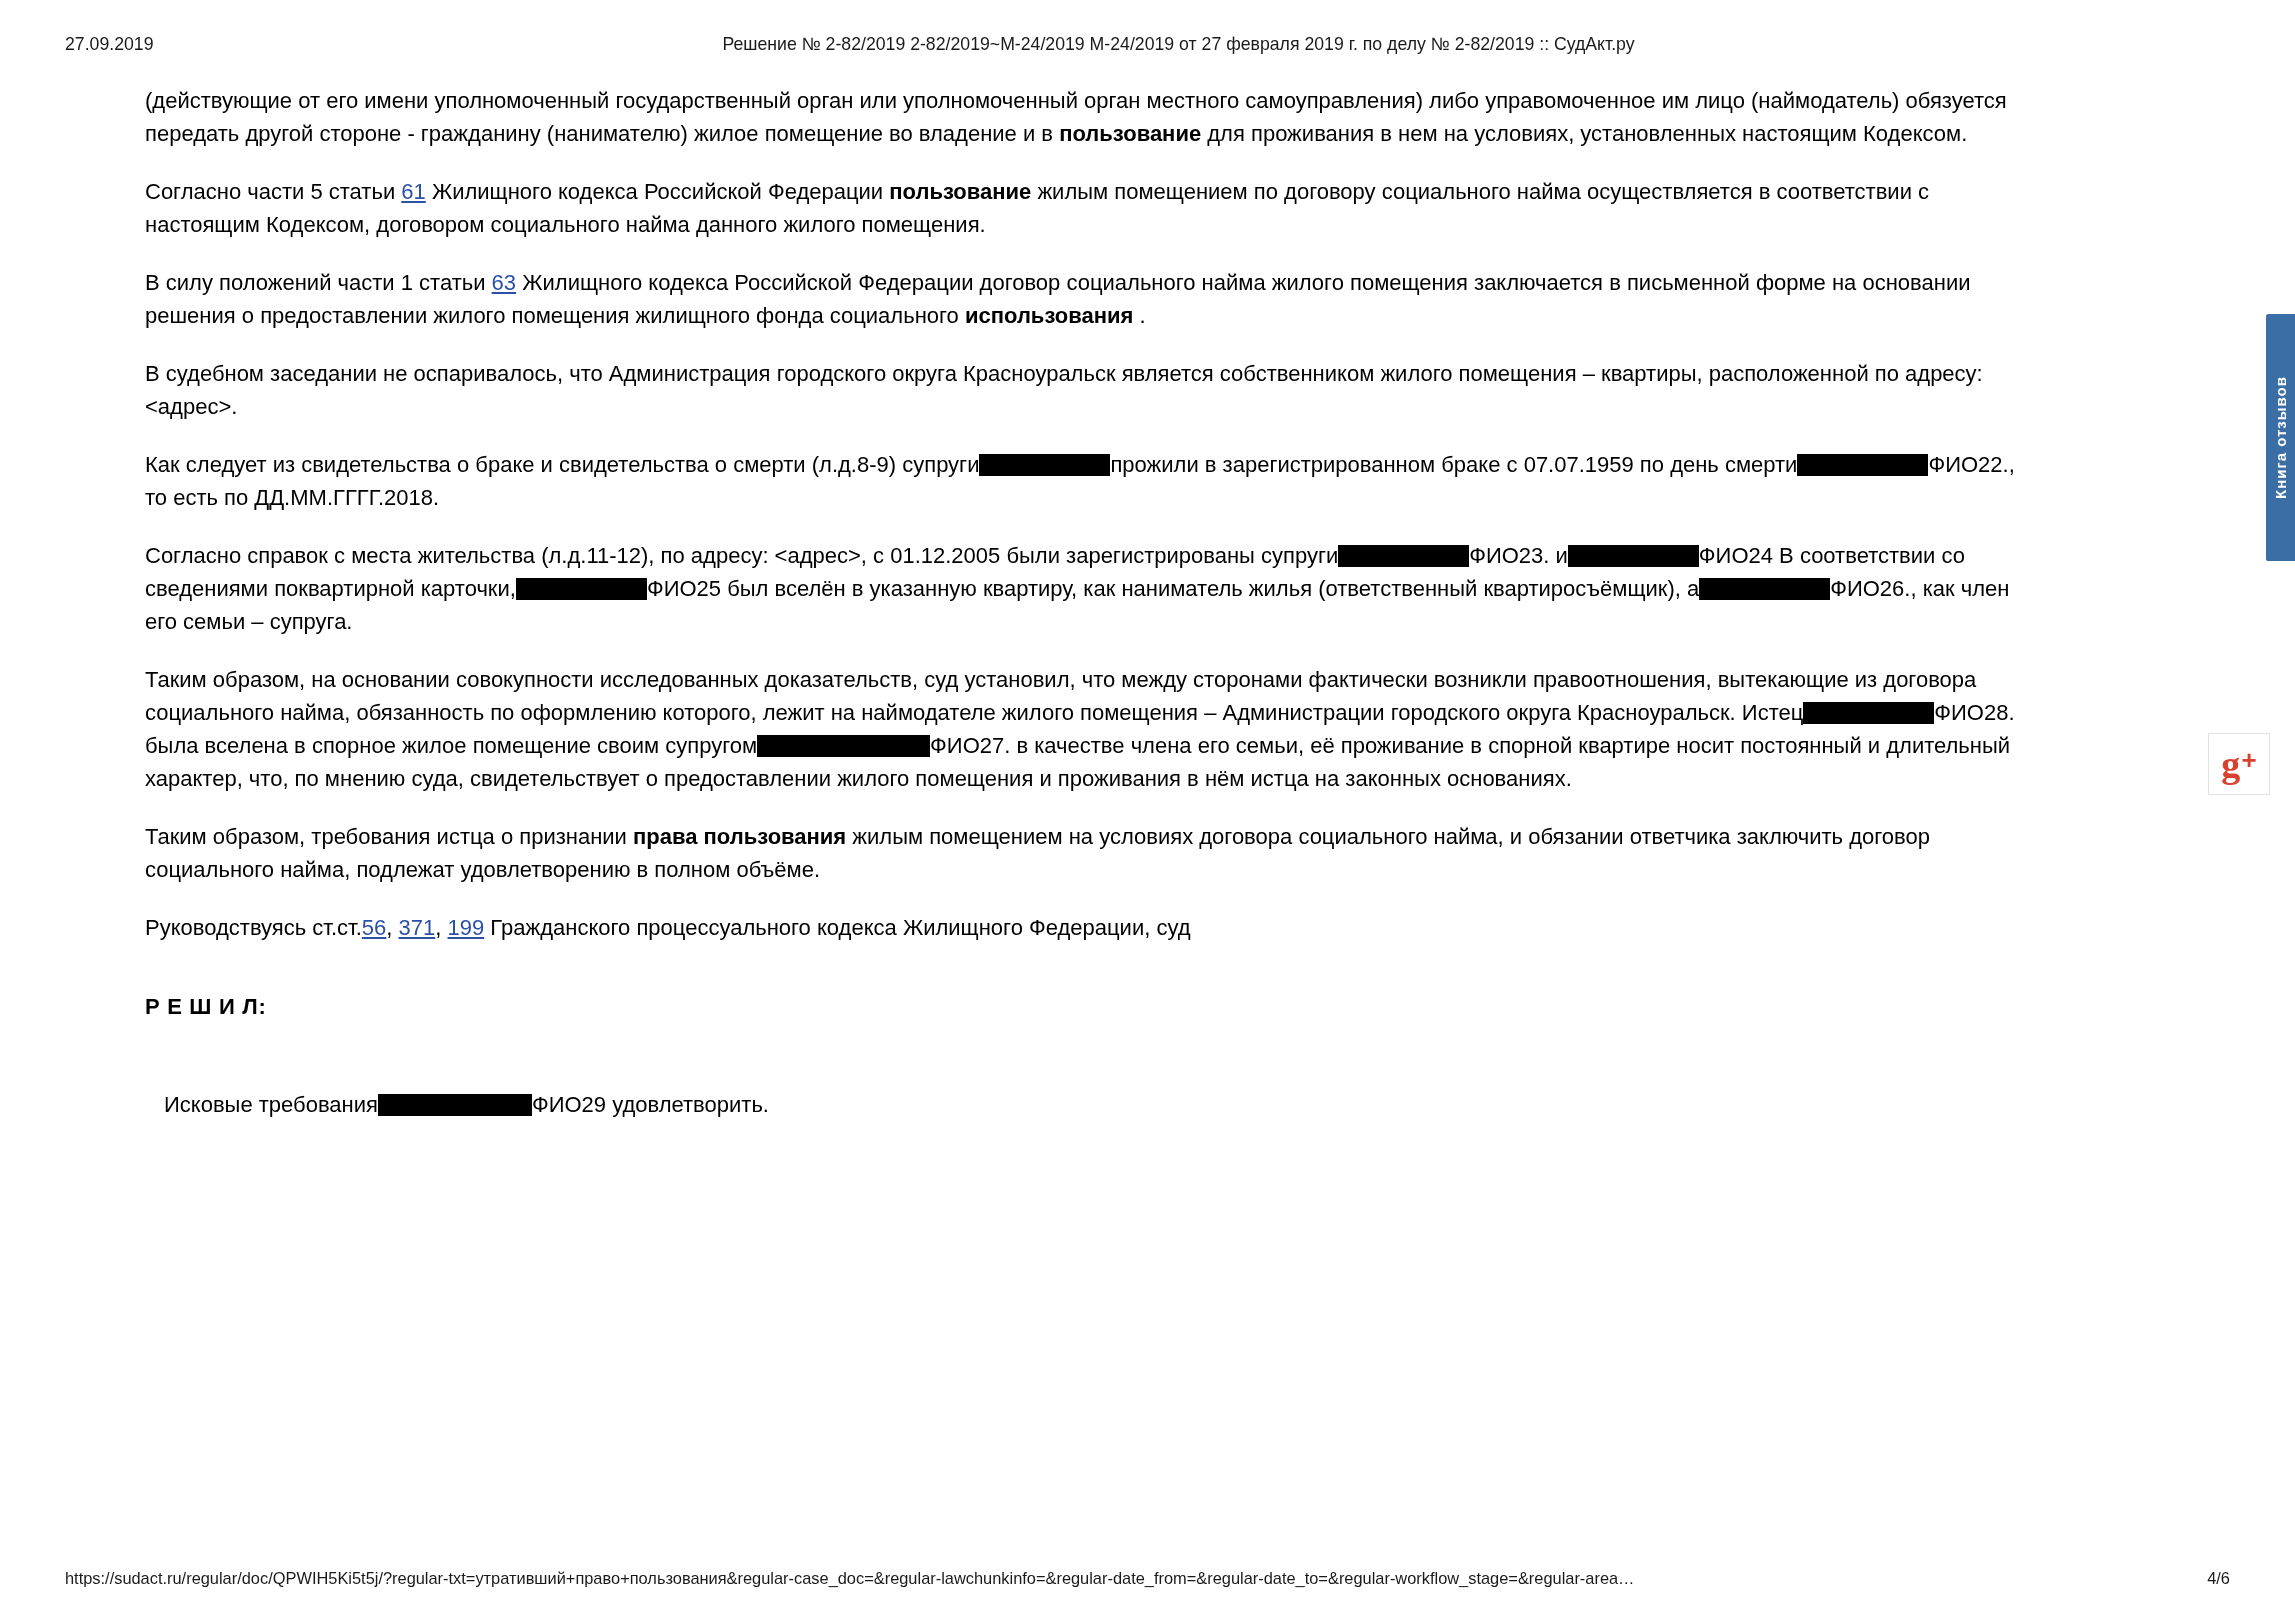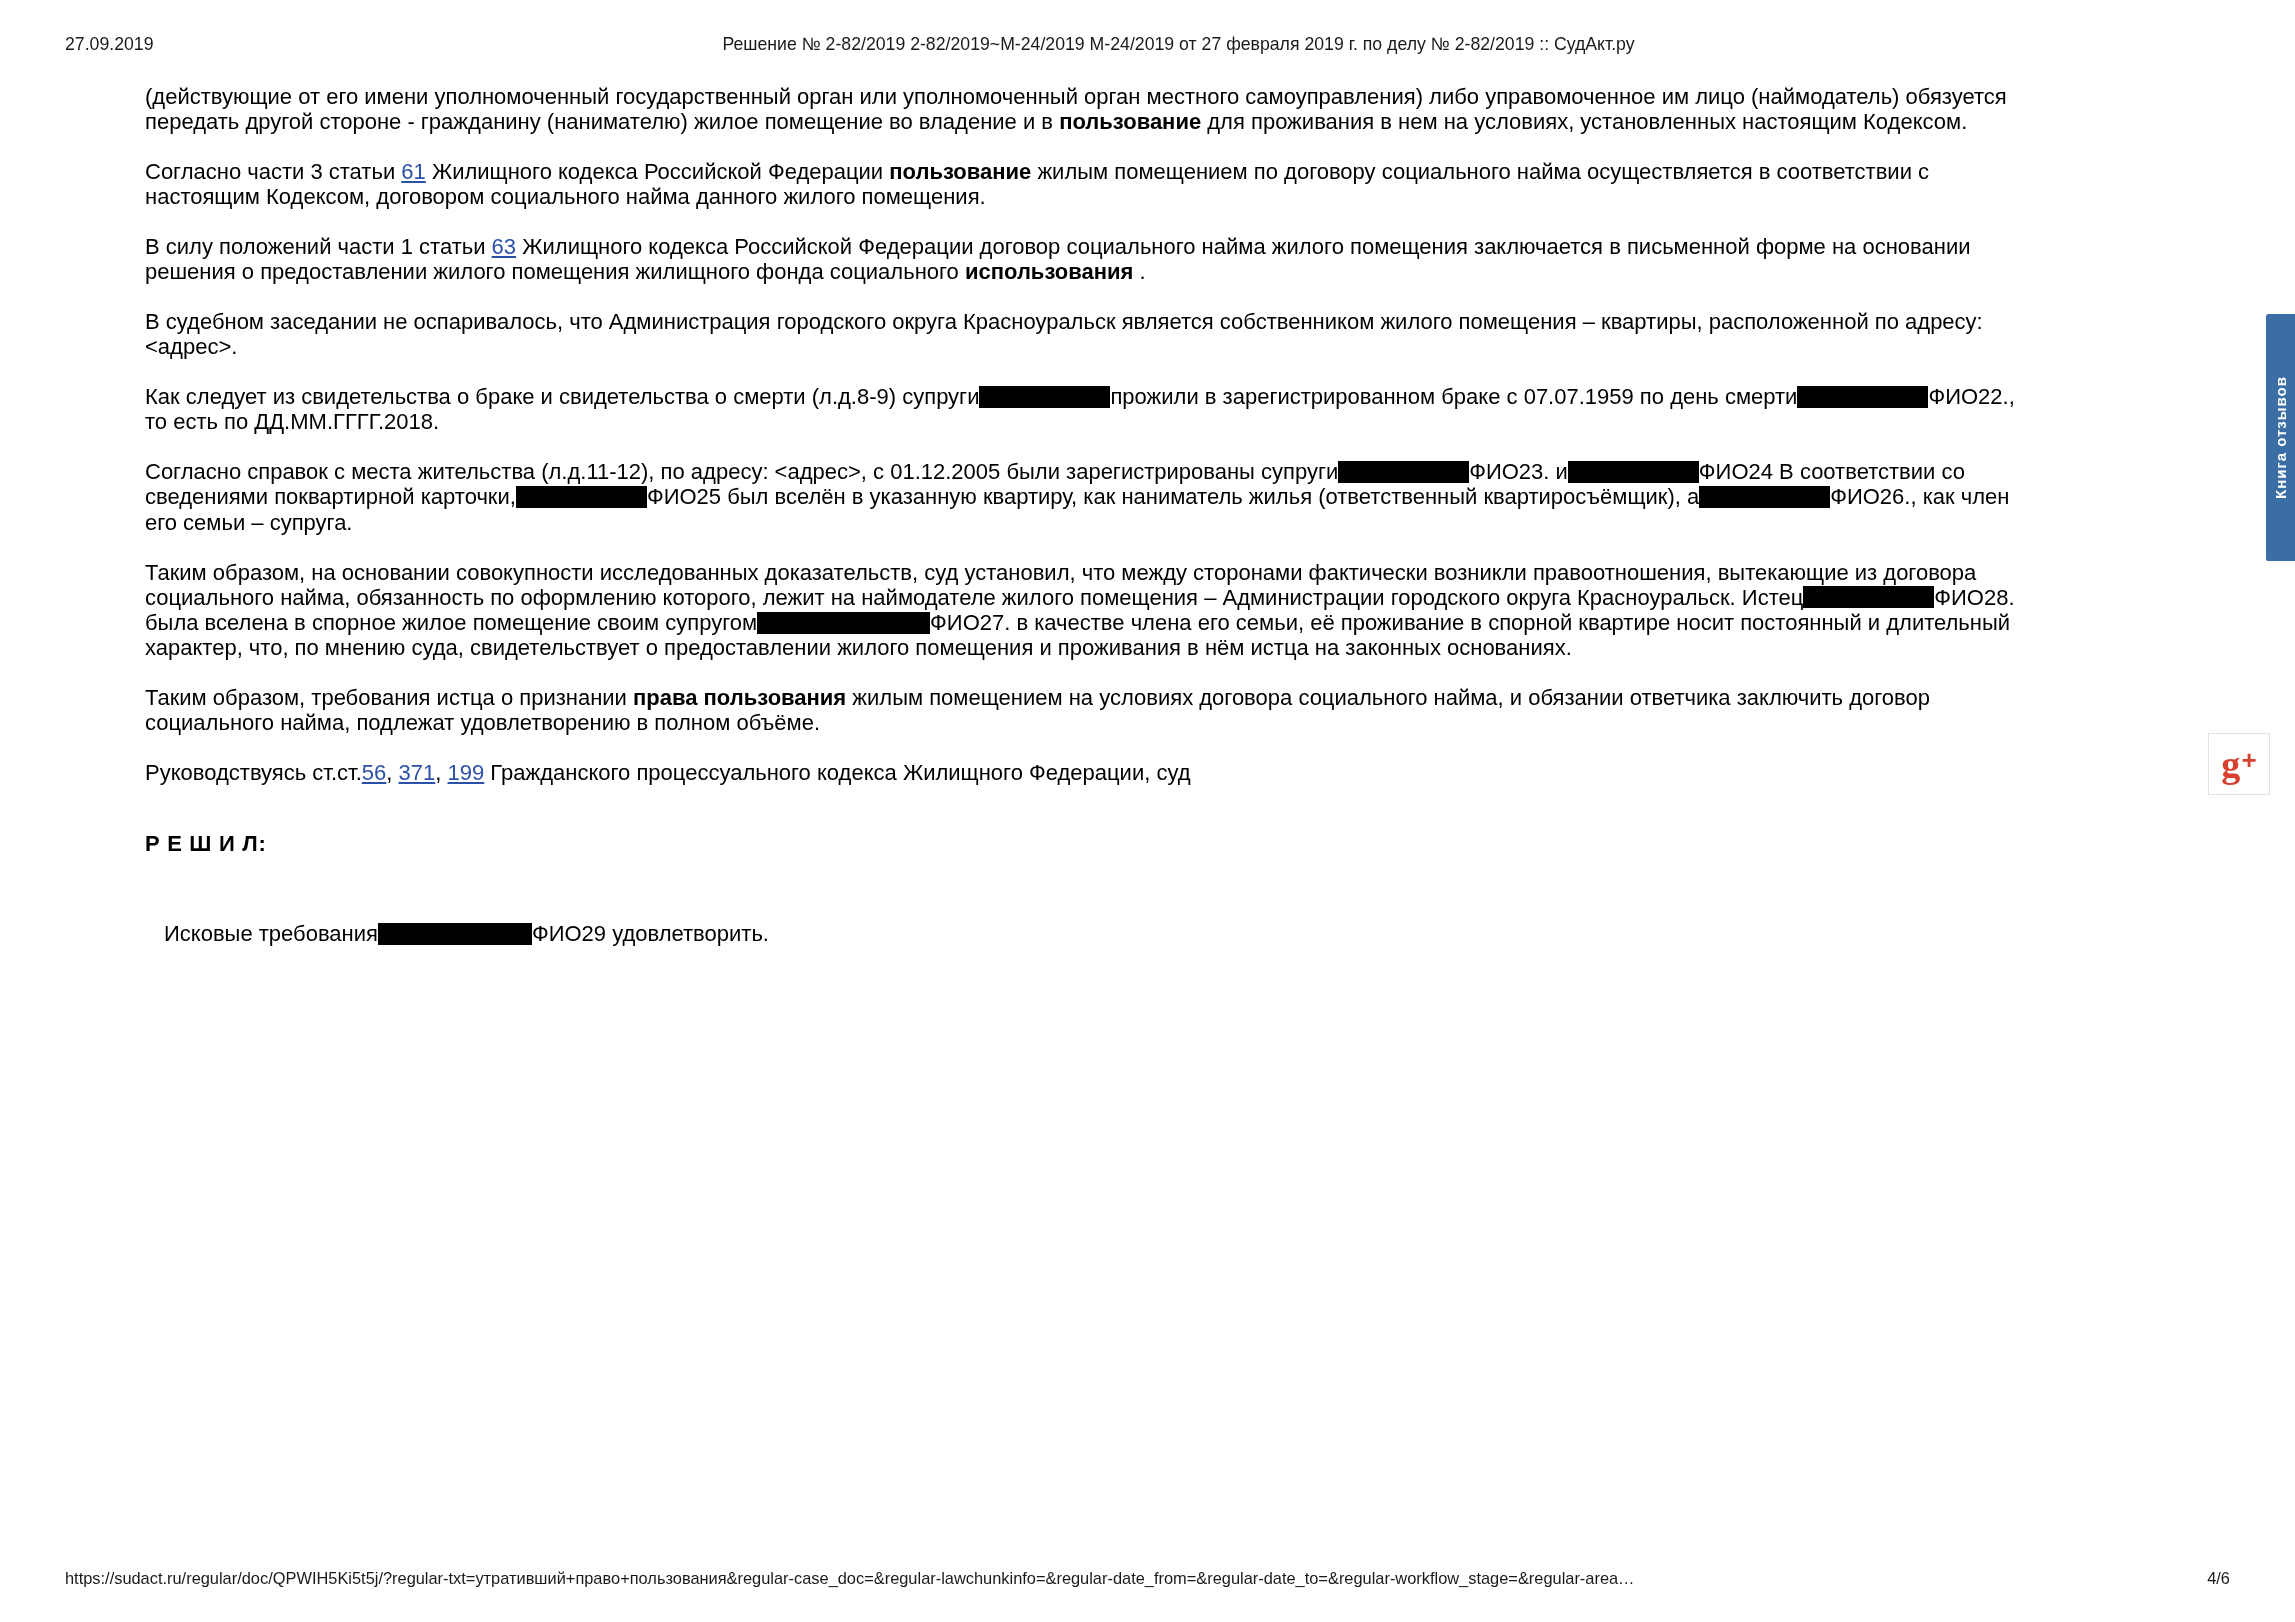--- a/index.html
+++ b/index.html
@@ -42,21 +42,21 @@
     padding-left: 31px;
   }
 
   
   .doc-body {
     position: absolute;
     left: 145px;
     top: 84px;
     width: 1891px;
     font-size: 22px;
-    line-height: 25px;
+    line-height: 33px;
     color: #000000;
   }
   .para {
     margin: 0 0 25px 0;
     text-align: left;
   }
   .para:last-child { margin-bottom: 0; margin-left: 19px; }
   .b { font-weight: bold; }
   a.ref {
     color: #2b50a8;
@@ -168,21 +168,21 @@
   <div class="header-title">Решение № 2-82/2019 2-82/2019~М-24/2019 М-24/2019 от 27 февраля 2019 г. по делу № 2-82/2019 :: СудАкт.ру</div>
 </div>
 
 <div class="doc-body">
 
   <p class="para">
     <span>(действующие от его имени уполномоченный государственный орган или уполномоченный орган местного самоуправления) либо управомоченное им лицо (наймодатель) обязуется передать другой стороне - гражданину (нанимателю) жилое помещение во владение и в </span><span class="b">пользование</span><span> для проживания в нем на условиях, установленных настоящим Кодексом.</span>
   </p>
 
   <p class="para">
-    <span>Согласно части 3 статьи </span><a class="ref" href="#">61</a><span> Жилищного кодекса Российской Федерации </span><span class="b">пользование</span><span> жилым помещением по договору социального найма осуществляется в соответствии с настоящим Кодексом, договором социального найма данного жилого помещения.</span>
+    <span>Согласно части 5 статьи </span><a class="ref" href="#">61</a><span> Жилищного кодекса Российской Федерации </span><span class="b">пользование</span><span> жилым помещением по договору социального найма осуществляется в соответствии с настоящим Кодексом, договором социального найма данного жилого помещения.</span>
   </p>
 
   <p class="para">
     <span>В силу положений части 1 статьи </span><a class="ref" href="#">63</a><span> Жилищного кодекса Российской Федерации договор социального найма жилого помещения заключается в письменной форме на основании решения о предоставлении жилого помещения жилищного фонда социального </span><span class="b">использования</span><span> .</span>
   </p>
 
   <p class="para">В судебном заседании не оспаривалось, что Администрация городского округа Красноуральск является собственником жилого помещения – квартиры, расположенной по адресу: &lt;адрес&gt;.</p>
 
   <p class="para">
     <span>Как следует из свидетельства о браке и свидетельства о смерти (л.д.8-9) супруги</span><span class="redact r-md"></span><span>прожили в зарегистрированном браке с 07.07.1959 по день смерти</span><span class="redact r-md"></span><span>ФИО22., то есть по ДД.ММ.ГГГГ.2018.</span>

